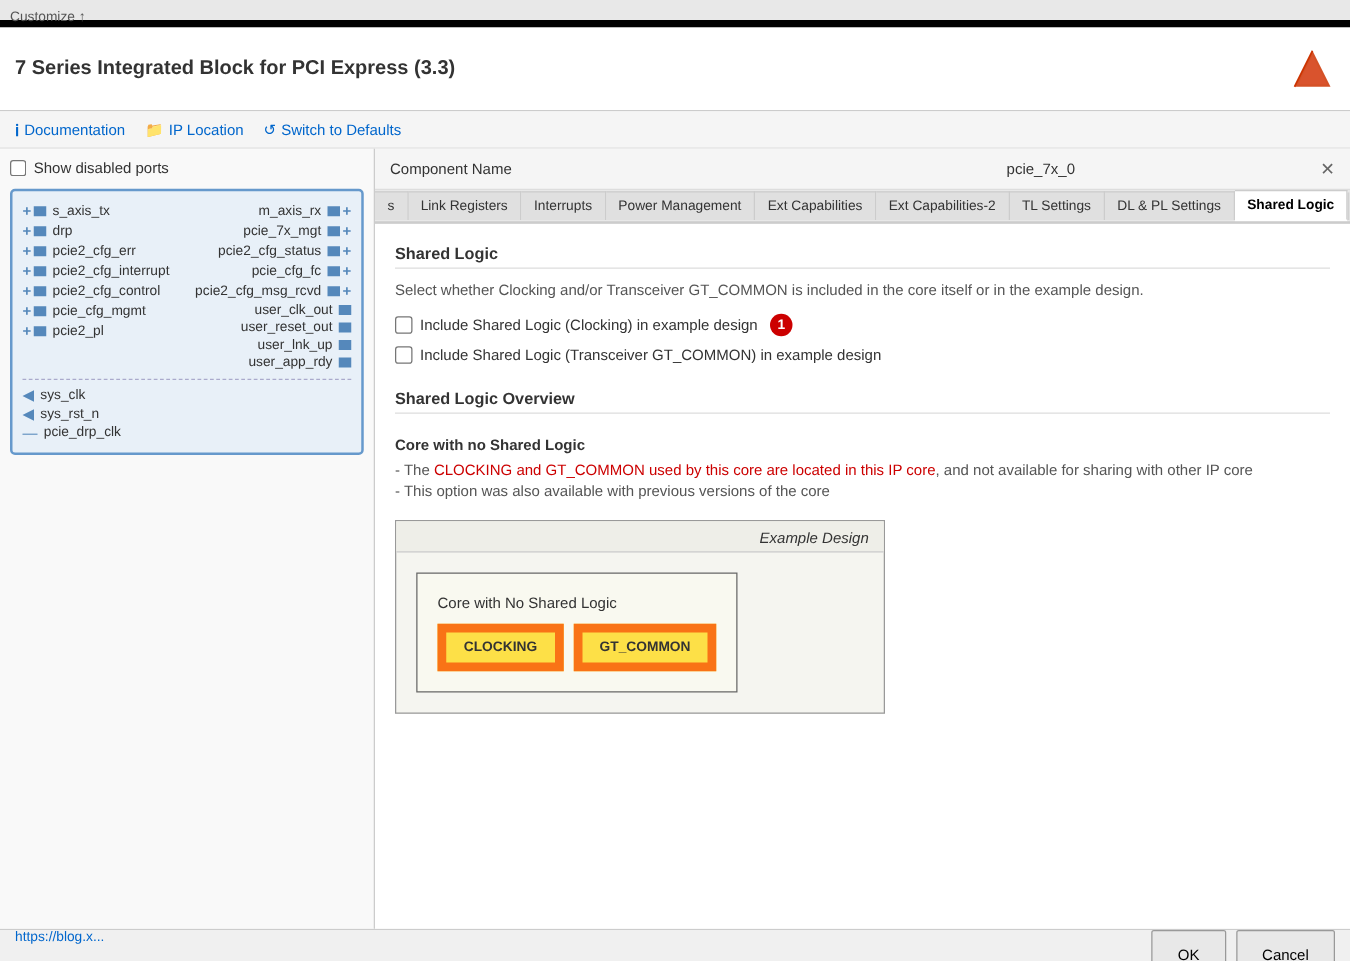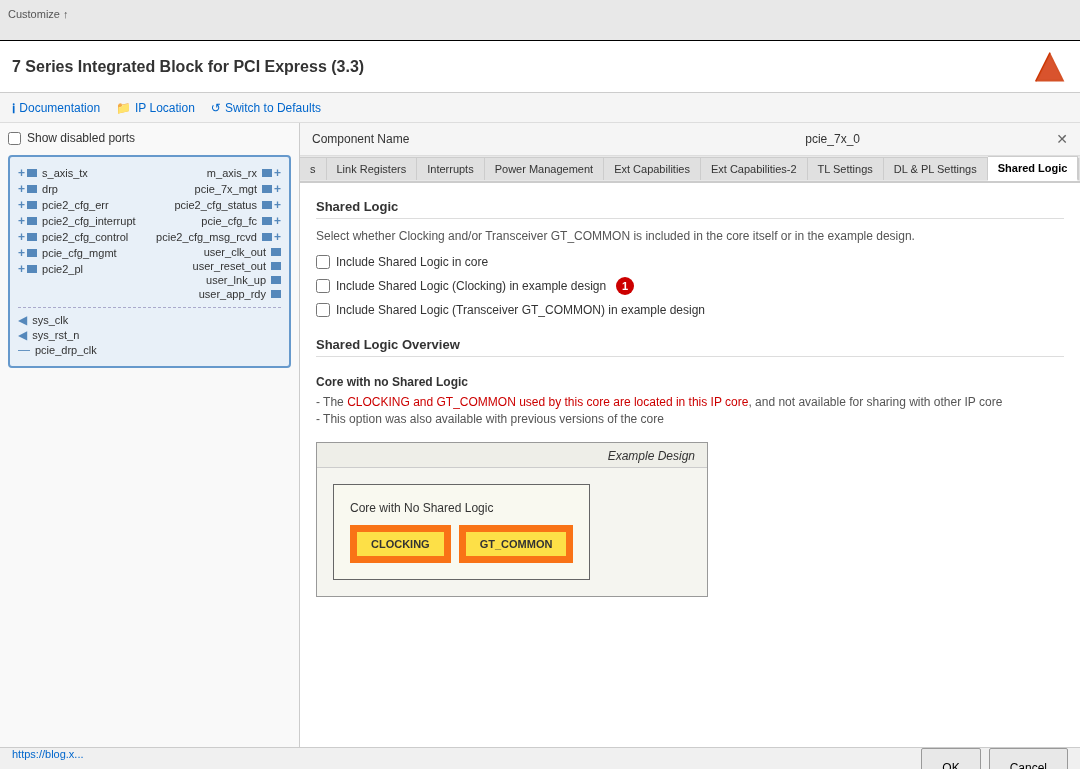--- a/index.html
+++ b/index.html
@@ -1,20 +1,20 @@
 <!DOCTYPE html>
 <html><head>
   <meta charset="utf-8">
   <style>
     * { box-sizing: border-box; margin: 0; padding: 0; }
     body { font-family: Arial, sans-serif; font-size: 12px; background: #f0f0f0; color: #333; width: 1080px; height: 769px; overflow: hidden; }
 
-    #top-bar { background: #e8e8e8; border-bottom: 1px solid #000000; padding: 20px 8px; font-size: 11px; color: #555; height: 20px; display: flex; align-items: flex-end; }
-
-    #title-bar { background: #ffffff; border-bottom: 1px solid #ccc; padding: 8px 12px; display: flex; align-items: center; justify-content: space-between; height: 52px; }
+    #top-bar { background: #e8e8e8; border-bottom: 6px solid #000000; padding: 8px 8px; font-size: 11px; color: #555; height: 20px; display: flex; align-items: flex-start; }
+
+    #title-bar { background: #ffffff; border-bottom: 1px solid #ccc; padding: 8px 12px; display: flex; align-items: center; justify-content: space-between; height: 67px; }
     #title-bar .title { font-size: 16px; font-weight: bold; color: #333; }
     #title-bar .logo { width: 36px; height: 36px; }
 
     #toolbar { background: #f5f5f5; border-bottom: 1px solid #ddd; padding: 4px 12px; display: flex; align-items: center; gap: 16px; height: 30px; }
     .toolbar-item { display: flex; align-items: center; gap: 4px; color: #0066cc; cursor: pointer; font-size: 12px; }
 
     #main { display: flex; height: calc(769px - 20px - 55px - 30px - 40px); }
 
     
     #left-panel { width: 300px; background: #f9f9f9; border-right: 1px solid #ccc; padding: 8px; overflow: auto; }
@@ -242,24 +242,20 @@
       <div class="tab-nav">◀</div>
 
     </div>
 
     <div class="content-area">
 
       <div class="section-title">Shared Logic</div>
 
       <p class="description-text">Select whether Clocking and/or Transceiver GT_COMMON is included in the core itself or in the example design.</p>
 
-      <div class="checkbox-row">
-        <input type="checkbox" style="">
-        <label>Include Shared Logic in core</label>
-      </div>
 
       <div class="checkbox-row">
         <input type="checkbox" style="">
         <label>Include Shared Logic (Clocking) in example design</label>
         <span class="info-badge">1</span>
       </div>
 
       <div class="checkbox-row">
         <input type="checkbox" style="">
         <label>Include Shared Logic (Transceiver GT_COMMON) in example design</label>

